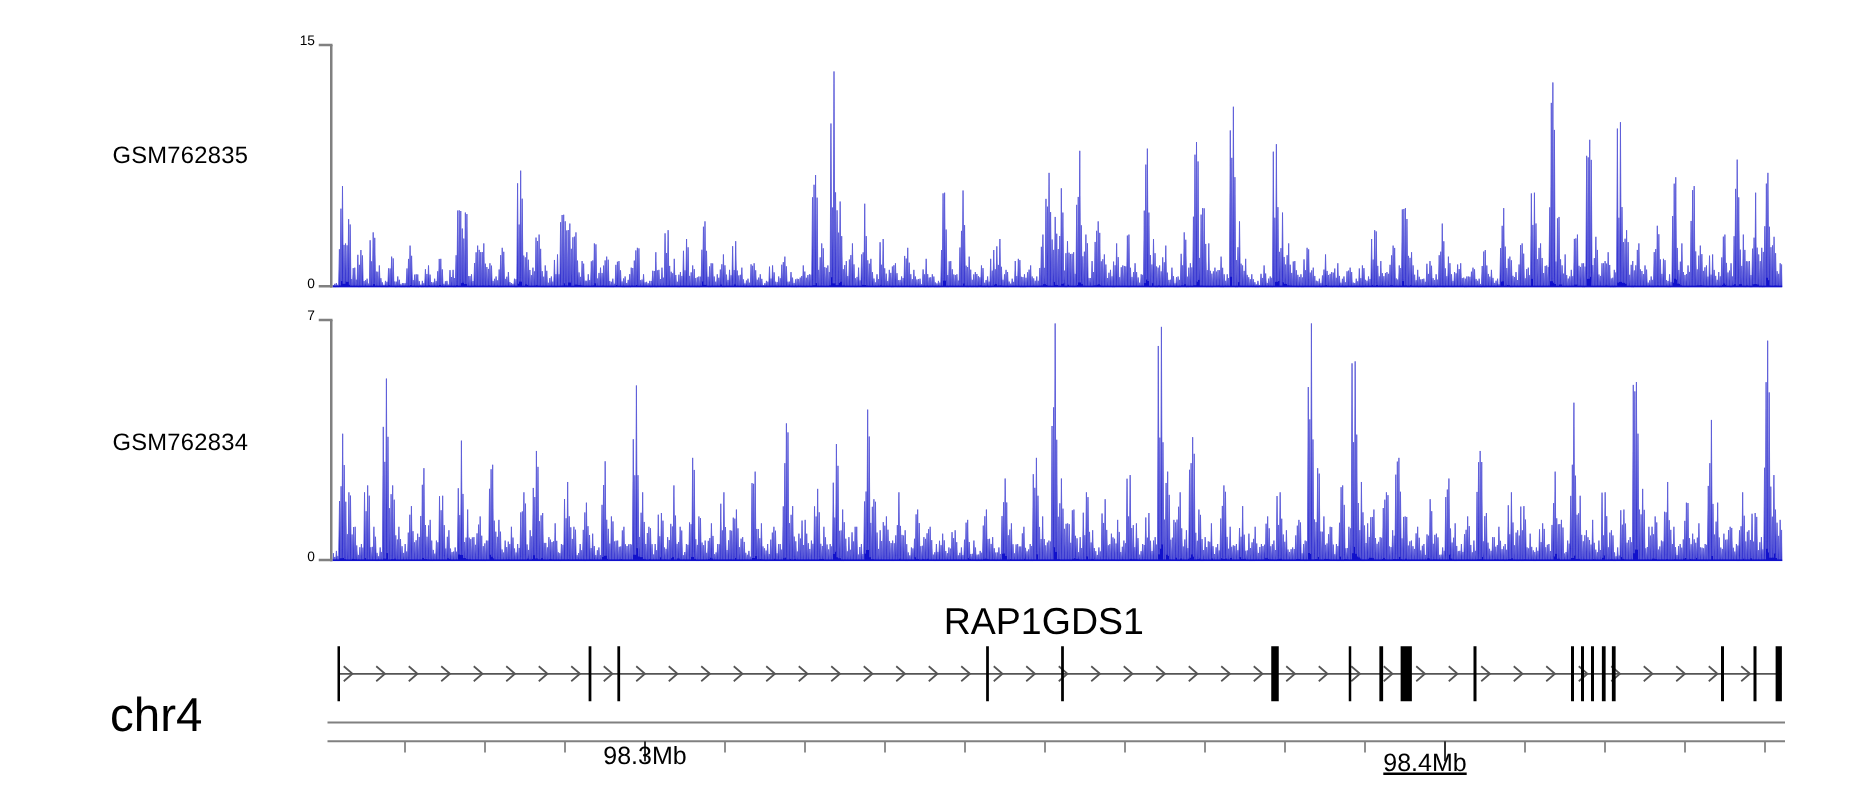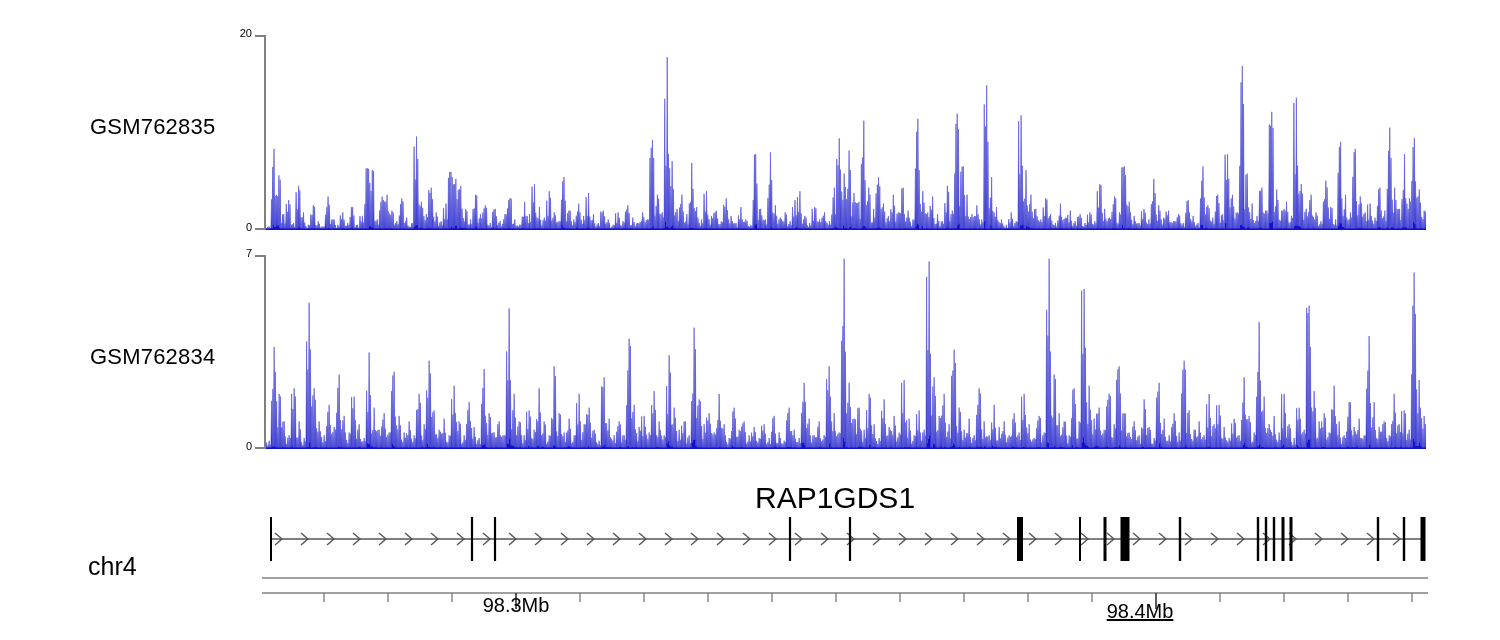--- a/index.html
+++ b/index.html
@@ -22,21 +22,21 @@
     width: 1500px;
     height: 640px;
   }
 
   
   .track {
     position: absolute;
   }
   .track-label {
     position: absolute;
-    font-size: 22px;
+    font-size: 19px;
     color: #000;
     white-space: nowrap;
     letter-spacing: 0.2px;
   }
   .axis-line {
     position: absolute;
     width: 2px;
     background: #808080;
   }
   .axis-tick {
@@ -60,21 +60,21 @@
 
   
   .gene-name {
     position: absolute;
     font-size: 30px;
     color: #000;
     white-space: nowrap;
   }
   .chrom-label {
     position: absolute;
-    font-size: 25px;
+    font-size: 38px;
     color: #000;
     white-space: nowrap;
   }
   .gene-svg, .ruler-svg {
     position: absolute;
     display: block;
   }
   .ruler-num {
     position: absolute;
     font-size: 20px;
@@ -84,21 +84,21 @@
   }
 </style>
 </head>
 <body>
 
 <div class="stage">
 
   <div class="track" id="track-0" style="left:0;top:0;width:1500px;height:248px;">
     <div class="track-label" style="left:90px;top:114px;">GSM762835</div>
 
-    <div class="axis-num" style="left:214px;top:27px;width:38px;">20</div>
+    <div class="axis-num" style="left:214px;top:27px;width:38px;">15</div>
     <div class="axis-num" style="left:214px;top:221px;width:38px;">0</div>
 
     <div class="axis-line" style="left:264px;top:36px;height:194px;"></div>
     <div class="axis-tick" style="left:255px;top:35px;"></div>
     <div class="axis-tick" style="left:255px;top:228px;"></div>
 
     <div class="plot" style="left:266px;top:36px;width:1160px;height:194px;">
       <svg id="sig-0" width="1160" height="194" viewBox="0 0 1160 194" preserveAspectRatio="none">
           <polygon points="0.00,194.00 0.00,193.72 0.61,192.00 1.23,193.72 1.23,193.90 1.84,191.05 2.46,193.90 2.46,193.65 3.07,190.47 3.69,193.65 3.69,193.77 4.30,191.84 4.92,193.77 4.92,192.48 5.53,163.42 6.14,192.48 6.14,188.87 6.76,130.96 7.37,188.87 7.37,186.37 7.99,112.87 8.60,186.37 8.60,190.99 9.22,159.93 9.83,190.99 9.83,189.25 10.44,158.77 11.06,189.25 11.06,189.35 11.67,160.26 12.29,189.35 12.29,189.53 12.90,139.33 13.52,189.53 13.52,191.73 14.13,143.60 14.75,191.73 14.75,193.43 15.36,187.24 15.97,193.43 15.97,193.64 16.59,178.49 17.20,193.64 17.20,192.61 17.82,178.13 18.43,192.61 18.43,193.11 19.05,187.75 19.66,193.11 19.66,191.69 20.28,167.85 20.89,191.69 20.89,193.80 21.50,175.89 22.12,193.80 22.12,192.25 22.73,164.02 23.35,192.25 23.35,192.81 23.96,168.36 24.58,192.81 24.58,193.32 25.19,188.81 25.81,193.32 25.81,193.42 26.42,188.15 27.03,193.42 27.03,193.42 27.65,186.95 28.26,193.42 28.26,193.49 28.88,190.92 29.49,193.49 29.49,192.99 30.11,156.21 30.72,192.99 30.72,193.07 31.33,173.06 31.95,193.07 31.95,191.30 32.56,149.91 33.18,191.30 33.18,189.63 33.79,154.28 34.41,189.63 34.41,192.97 35.02,181.25 35.64,192.97 35.64,193.15 36.25,181.41 36.86,193.15 36.86,193.33 37.48,176.36 38.09,193.33 38.09,192.65 38.71,186.55 39.32,192.65 39.32,193.69 39.94,189.96 40.55,193.69 40.55,193.65 41.17,191.96 41.78,193.65 41.78,193.54 42.39,188.71 43.01,193.54 43.01,193.82 43.62,189.45 44.24,193.82 44.24,192.20 44.85,178.68 45.47,192.20 45.47,191.68 46.08,178.79 46.69,191.68 46.69,192.67 47.31,169.31 47.92,192.67 47.92,193.17 48.54,170.72 49.15,193.17 49.15,193.65 49.77,189.22 50.38,193.65 50.38,194.00 51.00,189.33 51.61,194.00 51.61,193.52 52.22,185.18 52.84,193.52 52.84,193.65 53.45,187.82 54.07,193.65 54.07,193.87 54.68,191.49 55.30,193.87 55.30,193.79 55.91,190.54 56.53,193.79 56.53,193.90 57.14,190.47 57.75,193.90 57.75,193.66 58.37,190.81 58.98,193.66 58.98,190.82 59.60,178.78 60.21,190.82 60.21,193.99 60.83,171.14 61.44,193.99 61.44,192.07 62.06,160.49 62.67,192.07 62.67,190.65 63.28,168.65 63.90,190.65 63.90,193.44 64.51,188.07 65.13,193.44 65.13,193.32 65.74,183.71 66.36,193.32 66.36,193.78 66.97,183.42 67.58,193.78 67.58,193.98 68.20,183.58 68.81,193.98 68.81,193.54 69.43,188.95 70.04,193.54 70.04,193.60 70.66,191.82 71.27,193.60 71.27,193.85 71.89,188.71 72.50,193.85 72.50,193.52 73.11,190.63 73.73,193.52 73.73,192.53 74.34,179.39 74.96,192.53 74.96,193.82 75.57,183.21 76.19,193.82 76.19,192.33 76.80,176.36 77.42,192.33 77.42,192.34 78.03,183.69 78.64,192.34 78.64,193.51 79.26,189.67 79.87,193.51 79.87,193.49 80.49,189.93 81.10,193.49 81.10,193.42 81.72,186.95 82.33,193.42 82.33,193.37 82.94,188.90 83.56,193.37 83.56,193.85 84.17,181.00 84.79,193.85 84.79,192.03 85.40,171.15 86.02,192.03 86.02,192.00 86.63,171.07 87.25,192.00 87.25,193.71 87.86,179.52 88.47,193.71 88.47,193.82 89.09,191.08 89.70,193.82 89.70,193.59 90.32,189.04 90.93,193.59 90.93,193.53 91.55,188.71 92.16,193.53 92.16,193.58 92.78,191.74 93.39,193.58 93.39,192.97 94.00,180.08 94.62,192.97 94.62,192.88 95.23,185.60 95.85,192.88 95.85,193.19 96.46,179.89 97.08,193.19 97.08,193.87 97.69,186.47 98.31,193.87 98.31,189.06 98.92,168.20 99.53,189.06 99.53,192.31 100.15,132.45 100.76,192.31 100.76,193.18 101.38,132.27 101.99,193.18 101.99,190.49 102.61,132.82 103.22,190.49 103.22,190.13 103.83,146.83 104.45,190.13 104.45,189.41 105.06,154.87 105.68,189.41 105.68,191.28 106.29,134.04 106.91,191.28 106.91,190.95 107.52,135.23 108.14,190.95 108.14,193.37 108.75,184.93 109.36,193.37 109.36,193.87 109.98,184.85 110.59,193.87 110.59,193.12 111.21,183.42 111.82,193.12 111.82,193.62 112.44,188.81 113.05,193.62 113.05,192.46 113.67,174.40 114.28,192.46 114.28,191.52 114.89,165.84 115.51,191.52 115.51,193.05 116.12,160.49 116.74,193.05 116.74,193.11 117.35,163.92 117.97,193.11 117.97,192.62 118.58,165.69 119.19,192.62 119.19,191.04 119.81,165.64 120.42,191.04 120.42,192.59 121.04,158.73 121.65,192.59 121.65,191.96 122.27,174.94 122.88,191.96 122.88,193.52 123.50,177.61 124.11,193.52 124.11,192.43 124.72,179.16 125.34,192.43 125.34,192.51 125.95,174.60 126.57,192.51 126.57,192.96 127.18,176.51 127.80,192.96 127.80,193.51 128.41,188.77 129.03,193.51 129.03,193.46 129.64,187.06 130.25,193.46 130.25,193.15 130.87,185.18 131.48,193.15 131.48,193.18 132.10,188.31 132.71,193.18 132.71,193.82 133.33,179.61 133.94,193.82 133.94,193.13 134.56,168.10 135.17,193.13 135.17,193.70 135.78,162.25 136.40,193.70 136.40,191.32 137.01,165.44 137.63,191.32 137.63,193.10 138.24,187.11 138.86,193.10 138.86,193.53 139.47,185.37 140.08,193.53 140.08,192.87 140.70,181.65 141.31,192.87 141.31,193.39 141.93,189.64 142.54,193.39 142.54,193.66 143.16,190.47 143.77,193.66 143.77,193.50 144.39,191.02 145.00,193.50 145.00,193.64 145.61,186.95 146.23,193.64 146.23,193.93 146.84,187.34 147.46,193.93 147.46,190.89 148.07,110.64 148.69,190.89 148.69,185.99 149.30,143.65 149.92,185.99 149.92,189.22 150.53,100.53 151.14,189.22 151.14,186.36 151.76,122.96 152.37,186.36 152.37,193.43 152.99,168.49 153.60,193.43 153.60,191.19 154.22,169.87 154.83,191.19 154.83,191.47 155.44,165.78 156.06,191.47 156.06,191.96 156.67,171.80 157.29,191.96 157.29,193.67 157.90,179.99 158.52,193.67 158.52,193.00 159.13,184.12 159.75,193.00 159.75,193.40 160.36,178.13 160.97,193.40 160.97,192.55 161.59,181.12 162.20,192.55 162.20,191.52 162.82,154.07 163.43,191.52 163.43,192.15 164.05,156.84 164.66,192.15 164.66,192.76 165.28,151.67 165.89,192.76 165.89,191.39 166.50,163.09 167.12,191.39 167.12,193.77 167.73,180.90 168.35,193.77 168.35,193.64 168.96,185.37 169.58,193.64 169.58,193.80 170.19,176.36 170.81,193.80 170.81,193.33 171.42,180.66 172.03,193.33 172.03,193.81 172.65,190.20 173.26,193.81 173.26,193.32 173.88,186.47 174.49,193.32 174.49,193.57 175.11,185.18 175.72,193.57 175.72,193.72 176.33,189.30 176.95,193.72 176.95,193.00 177.56,171.98 178.18,193.00 178.18,193.80 178.79,183.38 179.41,193.80 179.41,191.76 180.02,167.55 180.64,191.76 180.64,192.87 181.25,183.43 181.86,192.87 181.86,191.32 182.48,141.79 183.09,191.32 183.09,192.54 183.71,136.00 184.32,192.54 184.32,190.59 184.94,135.80 185.55,190.59 185.55,188.23 186.17,141.05 186.78,188.23 186.78,192.41 187.39,148.38 188.01,192.41 188.01,190.00 188.62,148.03 189.24,190.00 189.24,189.96 189.85,142.85 190.47,189.96 190.47,189.03 191.08,163.05 191.69,189.03 191.69,193.76 192.31,153.83 192.92,193.76 192.92,190.83 193.54,153.32 194.15,190.83 194.15,191.59 194.77,149.91 195.38,191.59 195.38,191.59 196.00,172.49 196.61,191.59 196.61,192.06 197.22,181.97 197.84,192.06 197.84,191.94 198.45,185.50 199.07,191.94 199.07,192.31 199.68,172.84 200.30,192.31 200.30,192.60 200.91,174.94 201.53,192.60 201.53,193.33 202.14,188.54 202.75,193.33 202.75,193.31 203.37,188.64 203.98,193.31 203.98,193.18 204.60,183.42 205.21,193.18 205.21,193.30 205.83,188.10 206.44,193.30 206.44,192.65 207.06,173.08 207.67,192.65 207.67,192.31 208.28,172.32 208.90,192.31 208.90,190.65 209.51,158.73 210.13,190.65 210.13,190.56 210.74,159.49 211.36,190.56 211.36,193.49 211.97,186.83 212.58,193.49 212.58,193.61 213.20,182.36 213.81,193.61 213.81,192.98 214.43,178.13 215.04,192.98 215.04,192.63 215.66,182.47 216.27,192.63 216.27,192.39 216.89,176.46 217.50,192.39 217.50,193.12 218.11,172.32 218.73,193.12 218.73,193.78 219.34,169.31 219.96,193.78 219.96,193.38 220.57,171.78 221.19,193.38 221.19,193.81 221.80,188.81 222.42,193.81 222.42,193.70 223.03,189.41 223.64,193.70 223.64,193.92 224.26,186.95 224.87,193.92 224.87,193.59 225.49,191.01 226.10,193.59 226.10,191.91 226.72,175.88 227.33,191.91 227.33,191.97 227.94,173.41 228.56,191.97 228.56,193.16 229.17,172.84 229.79,193.16 229.79,192.35 230.40,180.27 231.02,192.35 231.02,193.77 231.63,189.21 232.25,193.77 232.25,194.00 232.86,186.74 233.47,194.00 233.47,193.79 234.09,185.18 234.70,193.79 234.70,193.80 235.32,190.47 235.93,193.80 235.93,193.14 236.55,187.89 237.16,193.14 237.16,193.99 237.78,183.32 238.39,193.99 238.39,192.48 239.00,178.13 239.62,192.48 239.62,192.66 240.23,178.40 240.85,192.66 240.85,193.37 241.46,172.49 242.08,193.37 242.08,192.03 242.69,164.36 243.31,192.03 243.31,191.55 243.92,162.25 244.53,191.55 244.53,193.29 245.15,162.72 245.76,193.29 245.76,193.03 246.38,188.20 246.99,193.03 246.99,193.33 247.61,187.67 248.22,193.33 248.22,193.66 248.83,183.42 249.45,193.66 249.45,193.16 250.06,189.88 250.68,193.16 250.68,193.60 251.29,189.46 251.91,193.60 251.91,193.51 252.52,190.61 253.14,193.51 253.14,193.63 253.75,188.71 254.36,193.63 254.36,193.94 254.98,188.78 255.59,193.94 255.59,192.02 256.21,180.60 256.82,192.02 256.82,192.66 257.44,180.82 258.05,192.66 258.05,193.86 258.67,165.78 259.28,193.86 259.28,193.69 259.89,180.27 260.51,193.69 260.51,192.65 261.12,179.88 261.74,192.65 261.74,193.16 262.35,187.26 262.97,193.16 262.97,192.74 263.58,178.13 264.19,192.74 264.19,193.11 264.81,186.15 265.42,193.11 265.42,193.63 266.04,150.68 266.65,193.63 266.65,190.80 267.27,166.39 267.88,190.80 267.88,192.59 268.50,148.15 269.11,192.59 269.11,191.95 269.72,176.76 270.34,191.95 270.34,193.29 270.95,181.41 271.57,193.29 271.57,193.58 272.18,182.58 272.80,193.58 272.80,193.45 273.41,171.07 274.03,193.45 274.03,192.87 274.64,183.99 275.25,192.87 275.25,193.55 275.87,189.42 276.48,193.55 276.48,193.89 277.10,183.75 277.71,193.89 277.71,193.51 278.33,181.65 278.94,193.51 278.94,193.10 279.56,184.77 280.17,193.10 280.17,192.70 280.78,164.66 281.40,192.70 281.40,191.13 282.01,180.25 282.63,191.13 282.63,193.53 283.24,155.20 283.86,193.53 283.86,193.63 284.47,161.84 285.08,193.63 285.08,193.02 285.70,184.72 286.31,193.02 286.31,193.82 286.93,181.90 287.54,193.82 287.54,193.42 288.16,176.36 288.77,193.42 288.77,193.70 289.39,179.32 290.00,193.70 290.00,193.90 290.61,186.46 291.23,193.90 291.23,193.77 291.84,185.86 292.46,193.77 292.46,193.98 293.07,185.18 293.69,193.98 293.69,193.21 294.30,185.36 294.92,193.21 294.92,189.13 295.53,163.80 296.14,189.13 296.14,189.06 296.76,145.39 297.37,189.06 297.37,191.86 297.99,141.09 298.60,191.86 298.60,191.92 299.22,164.68 299.83,191.92 299.83,193.27 300.44,185.44 301.06,193.27 301.06,193.84 301.67,177.14 302.29,193.84 302.29,192.88 302.90,174.60 303.52,192.88 303.52,192.37 304.13,174.74 304.75,192.37 304.75,193.42 305.36,185.20 305.97,193.42 305.97,193.40 306.59,189.35 307.20,193.40 307.20,193.21 307.82,183.42 308.43,193.21 308.43,193.55 309.05,186.23 309.66,193.55 309.66,191.48 310.28,179.66 310.89,191.48 310.89,191.71 311.50,175.40 312.12,191.71 312.12,193.86 312.73,167.55 313.35,193.86 313.35,193.11 313.96,176.27 314.58,193.11 314.58,192.73 315.19,183.72 315.81,192.73 315.81,192.79 316.42,187.95 317.03,192.79 317.03,192.74 317.65,179.89 318.26,192.74 318.26,192.84 318.88,184.20 319.49,192.84 319.49,192.71 320.11,160.96 320.72,192.71 320.72,191.53 321.33,180.04 321.95,191.53 321.95,190.73 322.56,156.96 323.18,190.73 323.18,192.79 323.79,180.46 324.41,192.79 324.41,193.37 325.02,184.39 325.64,193.37 325.64,193.08 326.25,183.86 326.86,193.08 326.86,193.48 327.48,178.13 328.09,193.48 328.09,192.92 328.71,187.50 329.32,192.92 329.32,193.80 329.94,190.74 330.55,193.80 330.55,193.30 331.17,188.41 331.78,193.30 331.78,193.82 332.39,186.95 333.01,193.82 333.01,193.75 333.62,190.21 334.24,193.75 334.24,192.13 334.85,175.46 335.47,192.13 335.47,193.06 336.08,176.63 336.69,193.06 336.69,193.88 337.31,174.60 337.92,193.88 337.92,192.56 338.54,180.24 339.15,192.56 339.15,193.72 339.77,187.79 340.38,193.72 340.38,193.08 341.00,186.07 341.61,193.08 341.61,193.31 342.22,183.42 342.84,193.31 342.84,193.37 343.45,187.09 344.07,193.37 344.07,193.69 344.68,192.14 345.30,193.69 345.30,193.80 345.91,190.56 346.53,193.80 346.53,193.89 347.14,188.71 347.75,193.89 347.75,193.78 348.37,189.32 348.98,193.78 348.98,193.69 349.60,177.31 350.21,193.69 350.21,192.43 350.83,186.86 351.44,192.43 351.44,193.23 352.06,176.36 352.67,193.23 352.67,192.25 353.28,181.87 353.90,192.25 353.90,193.19 354.51,189.41 355.13,193.19 355.13,193.83 355.74,189.69 356.36,193.83 356.36,193.56 356.97,185.18 357.58,193.56 357.58,193.21 358.20,186.61 358.81,193.21 358.81,192.04 359.43,175.78 360.04,192.04 360.04,193.22 360.66,173.73 361.27,193.22 361.27,193.05 361.89,169.31 362.50,193.05 362.50,193.46 363.11,177.08 363.73,193.46 363.73,193.05 364.34,189.34 364.96,193.05 364.96,192.77 365.57,189.33 366.19,192.77 366.19,192.87 366.80,181.65 367.42,192.87 367.42,193.81 368.03,186.12 368.64,193.81 368.64,193.74 369.26,190.40 369.87,193.74 369.87,193.94 370.49,187.50 371.10,193.94 371.10,193.80 371.72,186.95 372.33,193.80 372.33,193.42 372.94,187.28 373.56,193.42 373.56,192.72 374.17,186.08 374.79,192.72 374.79,193.78 375.40,184.80 376.02,193.78 376.02,193.67 376.63,176.36 377.25,193.67 377.25,193.91 377.86,181.26 378.47,193.91 378.47,193.77 379.09,186.20 379.70,193.77 379.70,193.03 380.32,184.04 380.93,193.03 380.93,193.50 381.55,183.42 382.16,193.50 382.16,193.73 382.78,183.73 383.39,193.73 383.39,187.76 384.00,121.86 384.62,187.76 384.62,192.22 385.23,111.82 385.85,192.22 385.85,190.48 386.46,104.05 387.08,190.48 387.08,190.46 387.69,122.12 388.31,190.46 388.31,193.19 388.92,179.93 389.53,193.19 389.53,192.75 390.15,169.90 390.76,192.75 390.76,192.60 391.38,158.73 391.99,192.60 391.99,190.69 392.61,162.62 393.22,190.69 393.22,193.18 393.83,177.71 394.45,193.18 394.45,193.64 395.06,178.28 395.68,193.64 395.68,193.12 396.29,176.36 396.91,193.12 396.91,192.28 397.52,181.59 398.14,192.28 398.14,185.74 398.75,62.80 399.36,185.74 399.36,179.54 399.98,130.03 400.59,179.54 400.59,190.63 401.21,21.16 401.82,190.63 401.82,188.56 402.44,117.90 403.05,188.56 403.05,192.14 403.67,132.26 404.28,192.14 404.28,190.28 404.89,150.13 405.51,190.28 405.51,187.47 406.12,125.22 406.74,187.47 406.74,189.39 407.35,152.92 407.97,189.39 407.97,192.40 408.58,179.36 409.19,192.40 409.19,192.41 409.81,176.08 410.42,192.41 410.42,193.48 411.04,172.84 411.65,193.48 411.65,192.03 412.27,184.88 412.88,192.03 412.88,192.73 413.50,171.64 414.11,192.73 414.11,193.63 414.72,168.06 415.34,193.63 415.34,193.30 415.95,158.73 416.57,193.30 416.57,192.36 417.18,175.50 417.80,192.36 417.80,193.76 418.41,186.67 419.03,193.76 419.03,193.19 419.64,185.53 420.25,193.19 420.25,192.84 420.87,178.13 421.48,192.84 421.48,193.22 422.10,188.38 422.71,193.22 422.71,190.31 423.33,167.52 423.94,190.31 423.94,191.76 424.56,165.90 425.17,191.76 425.17,192.02 425.78,126.98 426.40,192.02 426.40,190.40 427.01,152.91 427.63,190.40 427.63,192.62 428.24,172.23 428.86,192.62 428.86,192.63 429.47,174.96 430.08,192.63 430.08,193.55 430.70,171.07 431.31,193.55 431.31,191.89 431.93,181.70 432.54,191.89 432.54,193.16 433.16,186.84 433.77,193.16 433.77,193.71 434.39,189.98 435.00,193.71 435.00,193.54 435.61,183.42 436.23,193.54 436.23,193.66 436.84,187.35 437.46,193.66 437.46,192.23 438.07,157.79 438.69,192.23 438.69,191.51 439.30,175.79 439.92,191.51 439.92,193.47 440.53,155.20 441.14,193.47 441.14,192.39 441.76,178.65 442.37,192.39 442.37,192.97 442.99,182.96 443.60,192.97 443.60,193.07 444.22,188.85 444.83,193.07 444.83,193.25 445.44,179.89 446.06,193.25 446.06,193.22 446.67,182.32 447.29,193.22 447.29,193.90 447.90,177.23 448.52,193.90 448.52,193.09 449.13,176.21 449.75,193.09 449.75,193.00 450.36,174.60 450.97,193.00 450.97,192.97 451.59,182.55 452.20,192.97 452.20,193.77 452.82,188.22 453.43,193.77 453.43,193.18 454.05,187.94 454.66,193.18 454.66,193.33 455.28,185.18 455.89,193.33 455.89,193.68 456.50,186.41 457.12,193.68 457.12,193.20 457.73,168.75 458.35,193.20 458.35,193.40 458.96,170.86 459.58,193.40 459.58,192.82 460.19,162.25 460.81,192.82 460.81,193.30 461.42,174.15 462.03,193.30 462.03,193.82 462.65,183.37 463.26,193.82 463.26,193.50 463.88,187.36 464.49,193.50 464.49,193.80 465.11,179.89 465.72,193.80 465.72,193.56 466.33,185.19 466.95,193.56 466.95,193.98 467.56,187.58 468.18,193.98 468.18,193.84 468.79,187.29 469.41,193.84 469.41,193.75 470.02,186.95 470.64,193.75 470.64,193.36 471.25,191.51 471.86,193.36 471.86,193.01 472.48,179.55 473.09,193.01 473.09,193.90 473.71,183.46 474.32,193.90 474.32,193.77 474.94,171.07 475.55,193.77 475.55,192.98 476.17,183.33 476.78,192.98 476.78,193.96 477.39,186.05 478.01,193.96 478.01,193.59 478.62,185.78 479.24,193.59 479.24,193.71 479.85,183.42 480.47,193.71 480.47,193.40 481.08,185.23 481.69,193.40 481.69,193.88 482.31,189.98 482.92,193.88 482.92,193.98 483.54,190.72 484.15,193.98 484.15,193.99 484.77,188.71 485.38,193.99 485.38,193.79 486.00,190.11 486.61,193.79 486.61,193.08 487.22,164.04 487.84,193.08 487.84,186.74 488.45,118.70 489.07,186.74 489.07,188.44 489.68,118.16 490.30,188.44 490.30,188.45 490.91,147.66 491.53,188.45 491.53,193.81 492.14,184.06 492.75,193.81 492.75,193.26 493.37,173.08 493.98,193.26 493.98,192.34 494.60,172.84 495.21,192.34 495.21,193.15 495.83,179.43 496.44,193.15 496.44,193.00 497.06,183.58 497.67,193.00 497.67,193.23 498.28,184.05 498.90,193.23 498.90,193.37 499.51,183.42 500.13,193.37 500.13,193.34 500.74,188.52 501.36,193.34 501.36,189.01 501.97,162.01 502.58,189.01 502.58,193.46 503.20,148.71 503.81,193.46 503.81,190.82 504.43,116.40 505.04,190.82 505.04,190.77 505.66,144.12 506.27,190.77 506.27,192.71 506.89,176.56 507.50,192.71 507.50,193.84 508.11,177.62 508.73,193.84 508.73,192.51 509.34,169.31 509.96,192.51 509.96,193.60 510.57,179.77 511.19,193.60 511.19,193.80 511.80,187.85 512.42,193.80 512.42,193.54 513.03,183.49 513.64,193.54 513.64,193.35 514.26,181.65 514.87,193.35 514.87,193.86 515.49,183.18 516.10,193.86 516.10,192.64 516.72,184.92 517.33,192.64 517.33,192.28 517.94,185.85 518.56,192.28 518.56,192.34 519.17,176.36 519.79,192.34 519.79,193.88 520.40,178.49 521.02,193.88 521.02,193.90 521.63,190.26 522.25,193.90 522.25,193.47 522.86,188.07 523.47,193.47 523.47,193.12 524.09,185.18 524.70,193.12 524.70,193.99 525.32,189.30 525.93,193.99 525.93,193.73 526.55,171.06 527.16,193.73 527.16,193.46 527.78,180.56 528.39,193.46 528.39,191.66 529.00,164.02 529.62,191.66 529.62,191.32 530.23,179.42 530.85,191.32 530.85,191.16 531.46,161.09 532.08,191.16 532.08,192.57 532.69,175.94 533.31,192.57 533.31,192.30 533.92,155.20 534.53,192.30 534.53,192.19 535.15,177.45 535.76,192.19 535.76,192.70 536.38,187.80 536.99,192.70 536.99,193.77 537.61,183.48 538.22,193.77 538.22,192.81 538.83,179.89 539.45,192.81 539.45,193.85 540.06,181.63 540.68,193.85 540.68,193.61 541.29,189.27 541.91,193.61 541.91,193.62 542.52,190.92 543.14,193.62 543.14,193.42 543.75,186.95 544.36,193.42 544.36,193.43 544.98,189.48 545.59,193.43 545.59,193.29 546.21,172.81 546.82,193.29 546.82,193.49 547.44,184.92 548.05,193.49 548.05,191.77 548.67,171.07 549.28,191.77 549.28,193.67 549.89,172.11 550.51,193.67 550.51,193.99 551.12,185.45 551.74,193.99 551.74,193.59 552.35,185.69 552.97,193.59 552.97,193.99 553.58,183.42 554.19,193.99 554.19,193.63 554.81,186.20 555.42,193.63 555.42,193.18 556.04,181.83 556.65,193.18 556.65,192.99 557.27,179.73 557.88,192.99 557.88,192.76 558.50,176.36 559.11,192.76 559.11,193.18 559.72,185.19 560.34,193.18 560.34,193.14 560.95,186.70 561.57,193.14 561.57,193.50 562.18,188.62 562.80,193.50 562.80,193.71 563.41,185.18 564.03,193.71 564.03,193.58 564.64,188.68 565.25,193.58 565.25,192.64 565.87,178.41 566.48,192.64 566.48,192.47 567.10,161.47 567.71,192.47 567.71,190.66 568.33,151.67 568.94,190.66 568.94,191.32 569.56,178.28 570.17,191.32 570.17,190.85 570.78,123.11 571.40,190.85 571.40,191.90 572.01,129.35 572.63,191.90 572.63,192.73 573.24,102.29 573.86,192.73 573.86,187.62 574.47,133.68 575.08,187.62 575.08,193.42 575.70,155.62 576.31,193.42 576.31,189.66 576.93,163.91 577.54,189.66 577.54,189.40 578.16,137.56 578.77,189.40 578.77,191.94 579.39,150.98 580.00,191.94 580.00,189.50 580.61,163.30 581.23,189.50 581.23,193.26 581.84,152.81 582.46,193.26 582.46,191.12 583.07,114.64 583.69,191.12 583.69,188.49 584.30,134.06 584.92,188.49 584.92,190.70 585.53,180.52 586.14,190.70 586.14,193.84 586.76,166.55 587.37,193.84 587.37,191.33 587.99,156.96 588.60,191.33 588.60,191.78 589.22,166.18 589.83,191.78 589.83,193.33 590.44,167.28 591.06,193.33 591.06,192.68 591.67,167.04 592.29,192.68 592.29,193.74 592.90,165.78 593.52,193.74 593.52,192.81 594.13,183.08 594.75,192.81 594.75,192.06 595.36,127.89 595.97,192.06 595.97,187.69 596.59,121.56 597.20,187.69 597.20,189.90 597.82,84.65 598.43,189.90 598.43,187.90 599.05,144.23 599.66,187.90 599.66,191.29 600.28,169.06 600.89,191.29 600.89,192.55 601.50,165.35 602.12,192.55 602.12,193.45 602.73,151.67 603.35,193.45 603.35,193.40 603.96,158.64 604.58,193.40 604.58,193.08 605.19,186.38 605.81,193.08 605.81,191.95 606.42,186.54 607.03,191.95 607.03,193.69 607.65,172.84 608.26,193.69 608.26,192.30 608.88,181.63 609.49,192.30 609.49,192.29 610.11,157.55 610.72,192.29 610.72,191.68 611.33,148.65 611.95,191.68 611.95,191.10 612.56,141.09 613.18,191.10 613.18,191.44 613.79,150.29 614.41,191.44 614.41,192.22 615.02,173.07 615.64,192.22 615.64,193.77 616.25,171.39 616.86,193.77 616.86,192.79 617.48,167.55 618.09,192.79 618.09,193.19 618.71,175.62 619.32,193.19 619.32,193.08 619.94,186.43 620.55,193.08 620.55,193.61 621.17,182.21 621.78,193.61 621.78,193.64 622.39,179.89 623.01,193.64 623.01,193.26 623.62,185.08 624.24,193.26 624.24,193.98 624.85,173.27 625.47,193.98 625.47,193.58 626.08,176.22 626.69,193.58 626.69,192.77 627.31,158.73 627.92,192.77 627.92,192.19 628.54,169.70 629.15,192.19 629.15,193.33 629.77,185.77 630.38,193.33 630.38,193.57 631.00,177.81 631.61,193.57 631.61,193.01 632.22,176.36 632.84,193.01 632.84,192.52 633.45,176.78 634.07,192.52 634.07,193.10 634.68,177.13 635.30,193.10 635.30,191.24 635.91,152.50 636.53,191.24 636.53,193.85 637.14,151.67 637.75,193.85 637.75,192.33 638.37,178.22 638.98,192.33 638.98,193.61 639.60,185.54 640.21,193.61 640.21,192.77 640.83,181.70 641.44,192.77 641.44,192.57 642.06,174.60 642.67,192.57 642.67,192.90 643.28,181.69 643.90,192.90 643.90,193.68 644.51,185.97 645.13,193.68 645.13,193.23 645.74,190.18 646.36,193.23 646.36,193.49 646.97,183.42 647.58,193.49 647.58,193.45 648.20,183.88 648.81,193.45 648.81,190.45 649.43,132.52 650.04,190.45 650.04,185.71 650.66,95.69 651.27,185.71 651.27,187.54 651.89,82.89 652.50,187.54 652.50,188.75 653.11,134.09 653.73,188.75 653.73,193.76 654.34,168.05 654.96,193.76 654.96,190.53 655.57,175.61 656.19,190.53 656.19,190.24 656.80,155.20 657.42,190.24 657.42,193.57 658.03,166.55 658.64,193.57 658.64,193.97 659.26,177.18 659.87,193.97 659.87,192.39 660.49,178.11 661.10,192.39 661.10,192.28 661.72,176.36 662.33,192.28 662.33,193.99 662.94,181.09 663.56,193.99 663.56,191.83 664.17,169.88 664.79,191.83 664.79,193.01 665.40,173.84 666.02,193.01 666.02,191.93 666.63,160.49 667.25,191.93 667.25,193.60 667.86,182.09 668.47,193.60 668.47,193.67 669.09,187.96 669.70,193.67 669.70,193.07 670.32,187.78 670.93,193.07 670.93,193.28 671.55,178.13 672.16,193.28 672.16,193.41 672.78,184.98 673.39,193.41 673.39,193.89 674.00,190.69 674.62,193.89 674.62,193.38 675.23,185.77 675.85,193.38 675.85,194.00 676.46,185.18 677.08,194.00 677.08,193.76 677.69,187.89 678.31,193.76 678.31,189.64 678.92,167.05 679.53,189.64 679.53,192.33 680.15,176.26 680.76,192.33 680.76,190.67 681.38,149.91 681.99,190.67 681.99,191.39 682.61,155.80 683.22,191.39 683.22,193.94 683.83,185.34 684.45,193.94 684.45,192.84 685.06,178.14 685.68,192.84 685.68,192.66 686.29,174.60 686.91,192.66 686.91,193.73 687.52,177.90 688.14,193.73 688.14,191.29 688.75,137.38 689.36,191.29 689.36,192.22 689.98,87.75 690.59,192.22 690.59,189.29 691.21,77.60 691.82,189.29 691.82,187.56 692.44,93.17 693.05,187.56 693.05,187.97 693.67,170.36 694.28,187.97 694.28,192.56 694.89,135.70 695.51,192.56 695.51,188.99 696.12,130.51 696.74,188.99 696.74,192.74 697.35,130.68 697.97,192.74 697.97,193.55 698.58,159.16 699.19,193.55 699.19,193.78 699.81,180.12 700.42,193.78 700.42,193.10 701.04,158.73 701.65,193.10 701.65,193.68 702.27,180.66 702.88,193.68 702.88,193.90 703.50,182.93 704.11,193.90 704.11,192.94 704.72,181.08 705.34,192.94 705.34,193.15 705.95,178.13 706.57,193.15 706.57,192.56 707.18,181.31 707.80,192.56 707.80,192.17 708.41,180.03 709.03,192.17 709.03,192.47 709.64,180.21 710.25,192.47 710.25,193.85 710.87,169.31 711.48,193.85 711.48,193.91 712.10,178.24 712.71,193.91 712.71,193.24 713.33,183.43 713.94,193.24 713.94,193.06 714.56,188.67 715.17,193.06 715.17,193.10 715.78,183.42 716.40,193.10 716.40,193.22 717.01,186.41 717.63,193.22 717.63,185.39 718.24,68.36 718.86,185.39 718.86,183.01 719.47,90.28 720.08,183.01 720.08,193.42 720.70,49.38 721.31,193.42 721.31,189.83 721.93,105.73 722.54,189.83 722.54,193.99 723.16,172.06 723.77,193.99 723.77,189.73 724.39,161.81 725.00,189.73 725.00,189.28 725.61,141.09 726.23,189.28 726.23,192.57 726.84,174.95 727.46,192.57 727.46,193.51 728.07,176.33 728.69,193.51 728.69,191.92 729.30,180.73 729.92,191.92 729.92,193.01 730.53,171.07 731.14,193.01 731.14,192.01 731.76,183.92 732.37,192.01 732.37,193.72 732.99,185.82 733.60,193.72 733.60,193.61 734.22,187.37 734.83,193.61 734.83,193.34 735.44,183.42 736.06,193.34 736.06,193.74 736.67,187.41 737.29,193.74 737.29,193.63 737.90,189.78 738.52,193.63 738.52,193.98 739.13,191.60 739.75,193.98 739.75,193.96 740.36,188.71 740.97,193.96 740.97,193.48 741.59,192.12 742.20,193.48 742.20,192.69 742.82,183.05 743.43,192.69 743.43,192.98 744.05,186.37 744.66,192.98 744.66,193.35 745.28,176.36 745.89,193.35 745.89,192.94 746.50,182.83 747.12,192.94 747.12,193.77 747.73,190.38 748.35,193.77 748.35,193.36 748.96,186.85 749.58,193.36 749.58,193.18 750.19,185.18 750.81,193.18 750.81,193.91 751.42,186.28 752.03,193.91 752.03,193.33 752.65,85.33 753.26,193.33 753.26,187.00 753.88,138.18 754.49,187.00 754.49,189.40 755.11,79.36 755.72,189.40 755.72,187.25 756.33,129.73 756.95,187.25 756.95,188.86 757.56,165.49 758.18,188.86 758.18,192.68 758.79,162.52 759.41,192.68 759.41,189.85 760.02,134.04 760.64,189.85 760.64,188.06 761.25,169.55 761.86,188.06 761.86,191.08 762.48,175.64 763.09,191.08 763.09,191.11 763.71,168.18 764.32,191.11 764.32,192.32 764.94,158.73 765.55,192.32 765.55,191.25 766.17,175.81 766.78,191.25 766.78,192.61 767.39,182.35 768.01,192.61 768.01,192.91 768.62,173.21 769.24,192.91 769.24,193.30 769.85,172.84 770.47,193.30 770.47,192.29 771.08,180.17 771.69,192.29 771.69,193.79 772.31,183.89 772.92,193.79 772.92,193.11 773.54,185.54 774.15,193.11 774.15,193.57 774.77,183.42 775.38,193.57 775.38,193.83 776.00,186.02 776.61,193.83 776.61,191.86 777.22,171.51 777.84,191.86 777.84,192.72 778.45,180.14 779.07,192.72 779.07,191.95 779.68,162.25 780.30,191.95 780.30,193.56 780.91,163.48 781.53,193.56 781.53,193.32 782.14,182.07 782.75,193.32 782.75,193.01 783.37,180.29 783.98,193.01 783.98,193.02 784.60,178.13 785.21,193.02 785.21,193.68 785.83,184.78 786.44,193.68 786.44,193.79 787.06,188.60 787.67,193.79 787.67,193.63 788.28,189.01 788.90,193.63 788.90,193.41 789.51,186.95 790.13,193.41 790.13,193.95 790.74,190.61 791.36,193.95 791.36,192.83 791.97,184.40 792.58,192.83 792.58,192.59 793.20,179.68 793.81,192.59 793.81,192.09 794.43,167.55 795.04,192.09 795.04,191.69 795.66,180.74 796.27,191.69 796.27,192.94 796.89,183.99 797.50,192.94 797.50,193.45 798.11,183.07 798.73,193.45 798.73,193.92 799.34,181.65 799.96,193.92 799.96,193.66 800.57,182.12 801.19,193.66 801.19,193.27 801.80,178.83 802.42,193.27 802.42,193.30 803.03,186.26 803.64,193.30 803.64,193.85 804.26,174.60 804.87,193.85 804.87,192.50 805.49,184.75 806.10,192.50 806.10,193.81 806.72,190.17 807.33,193.81 807.33,193.36 807.94,187.06 808.56,193.36 808.56,193.99 809.17,185.18 809.79,193.99 809.79,193.99 810.40,189.90 811.02,193.99 811.02,193.73 811.63,181.04 812.25,193.73 812.25,193.31 812.86,180.47 813.47,193.31 813.47,193.46 814.09,178.13 814.70,193.46 814.70,193.78 815.32,181.68 815.93,193.78 815.93,193.80 816.55,190.09 817.16,193.80 817.16,193.31 817.78,190.44 818.39,193.31 818.39,193.67 819.00,186.95 819.62,193.67 819.62,193.82 820.23,189.02 820.85,193.82 820.85,193.79 821.46,178.76 822.08,193.79 822.08,192.85 822.69,186.54 823.31,192.85 823.31,193.93 823.92,176.36 824.53,193.93 824.53,192.36 825.15,178.50 825.76,192.36 825.76,193.46 826.38,187.87 826.99,193.46 826.99,193.21 827.61,188.59 828.22,193.21 828.22,193.27 828.83,185.18 829.45,193.27 829.45,193.35 830.06,187.24 830.68,193.35 830.68,192.06 831.29,155.21 831.91,192.06 831.91,191.44 832.52,171.67 833.14,191.44 833.14,193.38 833.75,148.15 834.36,193.38 834.36,189.90 834.98,149.14 835.59,189.90 835.59,192.01 836.21,176.72 836.82,192.01 836.82,193.21 837.44,185.12 838.05,193.21 838.05,192.40 838.67,172.84 839.28,192.40 839.28,191.95 839.89,182.55 840.51,191.95 840.51,193.06 841.12,184.98 841.74,193.06 841.74,193.51 842.35,182.48 842.97,193.51 842.97,193.29 843.58,181.65 844.19,193.29 844.19,193.24 844.81,183.06 845.42,193.24 845.42,191.35 846.04,175.86 846.65,191.35 846.65,192.19 847.27,168.30 847.88,192.19 847.88,191.83 848.50,160.49 849.11,191.83 849.11,192.74 849.72,162.36 850.34,192.74 850.34,192.47 850.95,186.70 851.57,192.47 851.57,193.68 852.18,187.62 852.80,193.68 852.80,192.46 853.41,176.36 854.03,192.46 854.03,192.96 854.64,178.41 855.25,192.96 855.25,187.76 855.87,131.56 856.48,187.76 856.48,188.86 857.10,131.19 857.71,188.86 857.71,192.42 858.33,130.51 858.94,192.42 858.94,192.09 859.56,139.19 860.17,192.09 860.17,193.85 860.78,168.70 861.40,193.85 861.40,191.88 862.01,170.28 862.63,191.88 862.63,192.16 863.24,165.78 863.86,192.16 863.86,193.20 864.47,176.32 865.08,193.20 865.08,193.68 865.70,183.77 866.31,193.68 866.31,192.64 866.93,188.16 867.54,192.64 867.54,193.71 868.16,179.89 868.77,193.71 868.77,193.87 869.39,185.40 870.00,193.87 870.00,193.43 870.61,187.56 871.23,193.43 871.23,193.40 871.84,187.25 872.46,193.40 872.46,193.85 873.07,186.95 873.69,193.85 873.69,193.86 874.30,189.45 874.92,193.86 874.92,192.54 875.53,175.02 876.14,192.54 876.14,193.58 876.76,183.14 877.37,193.58 877.37,192.67 877.99,172.84 878.60,192.67 878.60,193.67 879.22,176.60 879.83,193.67 879.83,193.62 880.44,186.50 881.06,193.62 881.06,193.84 881.67,187.97 882.29,193.84 882.29,193.88 882.90,183.42 883.52,193.88 883.52,193.04 884.13,187.65 884.75,193.04 884.75,191.30 885.36,168.20 885.97,191.30 885.97,192.94 886.59,165.36 887.20,192.94 887.20,190.70 887.82,142.85 888.43,190.70 888.43,193.79 889.05,157.03 889.66,193.79 889.66,193.47 890.28,178.70 890.89,193.47 890.89,193.11 891.50,184.97 892.12,193.11 892.12,192.27 892.73,169.31 893.35,192.27 893.35,193.54 893.96,174.56 894.58,193.54 894.58,193.40 895.19,183.42 895.81,193.40 895.81,193.72 896.42,188.71 897.03,193.72 897.03,192.79 897.65,181.65 898.26,192.79 898.26,193.43 898.88,182.68 899.49,193.43 899.49,192.60 900.11,175.62 900.72,192.60 900.72,193.47 901.33,179.27 901.95,193.47 901.95,192.63 902.56,174.60 903.18,192.63 903.18,192.08 903.79,186.51 904.41,192.08 904.41,193.62 905.02,186.11 905.64,193.62 905.64,193.91 906.25,186.95 906.86,193.91 906.86,193.56 907.48,185.18 908.09,193.56 908.09,193.64 908.71,185.21 909.32,193.64 909.32,192.95 909.94,185.41 910.55,192.95 910.55,192.73 911.17,181.37 911.78,192.73 911.78,192.77 912.39,178.13 913.01,192.77 913.01,193.10 913.62,179.47 914.24,193.10 914.24,193.34 914.85,187.16 915.47,193.34 915.47,193.75 916.08,188.62 916.69,193.75 916.69,193.45 917.31,186.95 917.92,193.45 917.92,193.88 918.54,191.19 919.15,193.88 919.15,191.63 919.77,176.80 920.38,191.63 920.38,193.75 921.00,165.26 921.61,193.75 921.61,193.81 922.22,164.02 922.84,193.81 922.84,192.43 923.45,176.42 924.07,192.43 924.07,192.83 924.68,183.16 925.30,192.83 925.30,193.68 925.91,185.31 926.53,193.68 926.53,193.05 927.14,179.89 927.75,193.05 927.75,193.44 928.37,186.30 928.98,193.44 928.98,193.72 929.60,190.34 930.21,193.72 930.21,193.64 930.83,188.59 931.44,193.64 931.44,193.46 932.06,186.95 932.67,193.46 932.67,193.40 933.28,191.48 933.90,193.40 933.90,189.21 934.51,162.41 935.13,189.21 935.13,188.99 935.74,144.65 936.36,188.99 936.36,188.40 936.97,130.51 937.58,188.40 937.58,192.67 938.20,161.28 938.81,192.67 938.81,191.85 939.43,178.44 940.04,191.85 940.04,192.01 940.66,170.96 941.27,192.01 941.27,192.24 941.89,169.31 942.50,192.24 942.50,193.92 943.11,172.24 943.73,193.92 943.73,193.08 944.34,184.68 944.96,193.08 944.96,192.84 945.57,185.61 946.19,192.84 946.19,193.39 946.80,181.65 947.42,193.39 947.42,193.74 948.03,188.06 948.64,193.74 948.64,193.00 949.26,175.60 949.87,193.00 949.87,193.70 950.49,160.05 951.10,193.70 951.10,190.83 951.72,158.73 952.33,190.83 952.33,193.75 952.94,166.95 953.56,193.75 953.56,192.77 954.17,186.66 954.79,192.77 954.79,193.17 955.40,179.29 956.02,193.17 956.02,193.12 956.63,178.13 957.25,193.12 957.25,193.09 957.86,184.14 958.47,193.09 958.47,187.08 959.09,118.74 959.70,187.08 959.70,186.99 960.32,143.97 960.93,186.99 960.93,193.49 961.55,118.16 962.16,193.49 962.16,189.74 962.78,142.80 963.39,189.74 963.39,192.79 964.00,171.40 964.62,192.79 964.62,192.74 965.23,162.32 965.85,192.74 965.85,191.72 966.46,158.73 967.08,191.72 967.08,193.70 967.69,170.39 968.31,193.70 968.31,192.52 968.92,182.43 969.53,192.52 969.53,193.29 970.15,176.73 970.76,193.29 970.76,193.52 971.38,176.36 971.99,193.52 971.99,192.65 972.61,177.67 973.22,192.65 973.22,177.63 973.83,129.88 974.45,177.63 974.45,188.93 975.06,46.32 975.68,188.93 975.68,186.85 976.29,29.98 976.91,186.85 976.91,190.12 977.52,67.94 978.14,190.12 978.14,191.20 978.75,173.22 979.36,191.20 979.36,192.89 979.98,138.71 980.59,192.89 980.59,191.56 981.21,137.56 981.82,191.56 981.82,190.30 982.44,171.47 983.05,190.30 983.05,191.53 983.67,176.29 984.28,191.53 984.28,193.05 984.89,182.89 985.51,193.05 985.51,193.38 986.12,167.55 986.74,193.38 986.74,193.31 987.35,184.08 987.97,193.31 987.97,193.68 988.58,186.85 989.19,193.68 989.19,193.15 989.81,185.15 990.42,193.15 990.42,192.73 991.04,179.89 991.65,192.73 991.65,192.59 992.27,184.97 992.88,192.59 992.88,191.70 993.50,155.14 994.11,191.70 994.11,191.22 994.72,154.73 995.34,191.22 995.34,191.61 995.95,151.67 996.57,191.61 996.57,193.13 997.18,176.65 997.80,193.13 997.80,192.35 998.41,177.57 999.03,192.35 999.03,192.76 999.64,174.66 1000.25,192.76 1000.25,193.99 1000.87,174.60 1001.48,193.99 1001.48,193.25 1002.10,177.32 1002.71,193.25 1002.71,182.55 1003.33,88.65 1003.94,182.55 1003.94,186.99 1004.56,89.92 1005.17,186.99 1005.17,185.37 1005.78,75.84 1006.40,185.37 1006.40,182.20 1007.01,91.92 1007.63,182.20 1007.63,193.06 1008.24,176.09 1008.86,193.06 1008.86,193.67 1009.47,170.52 1010.08,193.67 1010.08,191.32 1010.70,153.44 1011.31,191.32 1011.31,192.61 1011.93,163.95 1012.54,192.61 1012.54,192.68 1013.16,183.61 1013.77,192.68 1013.77,192.35 1014.39,184.76 1015.00,192.35 1015.00,193.29 1015.61,174.60 1016.23,193.29 1016.23,193.03 1016.84,174.61 1017.46,193.03 1017.46,191.64 1018.07,172.86 1018.69,191.64 1018.69,192.48 1019.30,174.85 1019.92,192.48 1019.92,191.53 1020.53,165.78 1021.14,191.53 1021.14,193.04 1021.76,175.97 1022.37,193.04 1022.37,193.95 1022.99,186.74 1023.60,193.95 1023.60,193.33 1024.22,186.18 1024.83,193.33 1024.83,193.98 1025.44,179.89 1026.06,193.98 1026.06,193.19 1026.67,181.96 1027.29,193.19 1027.29,190.07 1027.90,66.87 1028.52,190.07 1028.52,187.24 1029.13,138.20 1029.75,187.24 1029.75,189.43 1030.36,61.73 1030.97,189.43 1030.97,182.19 1031.59,129.65 1032.20,182.19 1032.20,190.23 1032.82,157.72 1033.43,190.23 1033.43,189.71 1034.05,154.99 1034.66,189.71 1034.66,190.97 1035.28,148.15 1035.89,190.97 1035.89,193.32 1036.50,157.69 1037.12,193.32 1037.12,191.95 1037.73,183.85 1038.35,191.95 1038.35,193.05 1038.96,175.88 1039.58,193.05 1039.58,193.97 1040.19,172.84 1040.81,193.97 1040.81,192.71 1041.42,180.34 1042.03,192.71 1042.03,190.98 1042.65,176.26 1043.26,190.98 1043.26,193.34 1043.88,163.95 1044.49,193.34 1044.49,192.81 1045.11,158.73 1045.72,192.81 1045.72,193.02 1046.33,179.50 1046.95,193.02 1046.95,193.12 1047.56,180.82 1048.18,193.12 1048.18,192.55 1048.79,183.32 1049.41,192.55 1049.41,192.90 1050.02,176.36 1050.64,192.90 1050.64,193.55 1051.25,179.71 1051.86,193.55 1051.86,193.55 1052.48,190.11 1053.09,193.55 1053.09,193.36 1053.71,188.31 1054.32,193.36 1054.32,193.42 1054.94,185.18 1055.55,193.42 1055.55,193.82 1056.17,187.89 1056.78,193.82 1056.78,192.08 1057.39,165.70 1058.01,192.08 1058.01,193.10 1058.62,163.25 1059.24,193.10 1059.24,192.55 1059.85,144.62 1060.47,192.55 1060.47,189.96 1061.08,151.41 1061.69,189.96 1061.69,193.29 1062.31,171.56 1062.92,193.29 1062.92,192.46 1063.54,183.12 1064.15,192.46 1064.15,193.16 1064.77,171.07 1065.38,193.16 1065.38,193.04 1066.00,172.09 1066.61,193.04 1066.61,193.41 1067.22,188.04 1067.84,193.41 1067.84,193.77 1068.45,188.79 1069.07,193.77 1069.07,193.93 1069.68,183.42 1070.30,193.93 1070.30,193.41 1070.91,189.54 1071.53,193.41 1071.53,190.04 1072.14,136.83 1072.75,190.04 1072.75,186.94 1073.37,110.93 1073.98,186.94 1073.98,185.66 1074.60,105.82 1075.21,185.66 1075.21,187.58 1075.83,162.36 1076.44,187.58 1076.44,190.87 1077.06,179.99 1077.67,190.87 1077.67,191.10 1078.28,173.34 1078.90,191.10 1078.90,192.33 1079.51,158.73 1080.13,192.33 1080.13,193.67 1080.74,181.65 1081.36,193.67 1081.36,193.29 1081.97,183.94 1082.58,193.29 1082.58,192.87 1083.20,183.22 1083.81,192.87 1083.81,193.76 1084.43,176.36 1085.04,193.76 1085.04,193.44 1085.66,181.55 1086.27,193.44 1086.27,187.33 1086.89,140.77 1087.50,187.33 1087.50,192.71 1088.11,116.11 1088.73,192.71 1088.73,193.06 1089.34,112.87 1089.96,193.06 1089.96,190.46 1090.57,165.15 1091.19,190.46 1091.19,192.46 1091.80,179.53 1092.42,192.46 1092.42,192.32 1093.03,168.50 1093.64,192.32 1093.64,192.24 1094.26,160.49 1094.87,192.24 1094.87,191.31 1095.49,167.30 1096.10,191.31 1096.10,192.43 1096.72,180.74 1097.33,192.43 1097.33,192.74 1097.94,177.85 1098.56,192.74 1098.56,193.64 1099.17,176.36 1099.79,193.64 1099.79,193.86 1100.40,185.29 1101.02,193.86 1101.02,193.23 1101.63,168.51 1102.25,193.23 1102.25,192.50 1102.86,183.73 1103.47,192.50 1103.47,193.77 1104.09,167.55 1104.70,193.77 1104.70,193.18 1105.32,179.93 1105.93,193.18 1105.93,193.63 1106.55,184.70 1107.16,193.63 1107.16,193.53 1107.78,187.86 1108.39,193.53 1108.39,193.84 1109.00,181.65 1109.62,193.84 1109.62,193.95 1110.23,185.08 1110.85,193.95 1110.85,191.82 1111.46,169.93 1112.08,191.82 1112.08,190.03 1112.69,153.32 1113.31,190.03 1113.31,190.74 1113.92,151.67 1114.53,190.74 1114.53,191.79 1115.15,174.33 1115.76,191.79 1115.76,193.08 1116.38,182.01 1116.99,193.08 1116.99,193.07 1117.61,180.48 1118.22,193.07 1118.22,193.96 1118.83,174.60 1119.45,193.96 1119.45,192.17 1120.06,185.17 1120.68,192.17 1120.68,191.33 1121.29,152.98 1121.91,191.33 1121.91,186.83 1122.52,115.09 1123.14,186.83 1123.14,193.58 1123.75,91.71 1124.36,193.58 1124.36,186.29 1124.98,121.89 1125.59,186.29 1125.59,191.33 1126.21,163.71 1126.82,191.33 1126.82,190.31 1127.44,176.76 1128.05,190.31 1128.05,192.61 1128.67,151.67 1129.28,192.61 1129.28,193.79 1129.89,163.94 1130.51,193.79 1130.51,192.46 1131.12,172.99 1131.74,192.46 1131.74,191.91 1132.35,173.07 1132.97,191.91 1132.97,193.04 1133.58,172.84 1134.19,193.04 1134.19,194.00 1134.81,184.02 1135.42,194.00 1135.42,191.40 1136.04,162.93 1136.65,191.40 1136.65,186.50 1137.27,154.14 1137.88,186.50 1137.88,191.28 1138.50,118.16 1139.11,191.28 1139.11,191.29 1139.72,162.14 1140.34,191.29 1140.34,191.62 1140.95,167.57 1141.57,191.62 1141.57,193.86 1142.18,172.92 1142.80,193.86 1142.80,193.32 1143.41,162.25 1144.03,193.32 1144.03,193.95 1144.64,165.55 1145.25,193.95 1145.25,193.13 1145.87,144.99 1146.48,193.13 1146.48,185.73 1147.10,110.90 1147.71,185.73 1147.71,186.20 1148.33,102.29 1148.94,186.20 1148.94,188.12 1149.56,145.40 1150.17,188.12 1150.17,192.57 1150.78,161.78 1151.40,192.57 1151.40,192.83 1152.01,160.33 1152.63,192.83 1152.63,191.01 1153.24,153.44 1153.86,191.01 1153.86,192.53 1154.47,166.57 1155.08,192.53 1155.08,192.35 1155.70,180.95 1156.31,192.35 1156.31,193.24 1156.93,183.08 1157.54,193.24 1157.54,192.96 1158.16,174.60 1158.77,192.96 1158.77,192.99 1159.39,175.52 1160.00,192.99 1160.00,194.00" fill="#1111cc" stroke="#5a5ad8" stroke-width="0.7"></polygon>
           <rect x="0" y="192.5" width="1160" height="1.5" fill="#1111cc"></rect>

